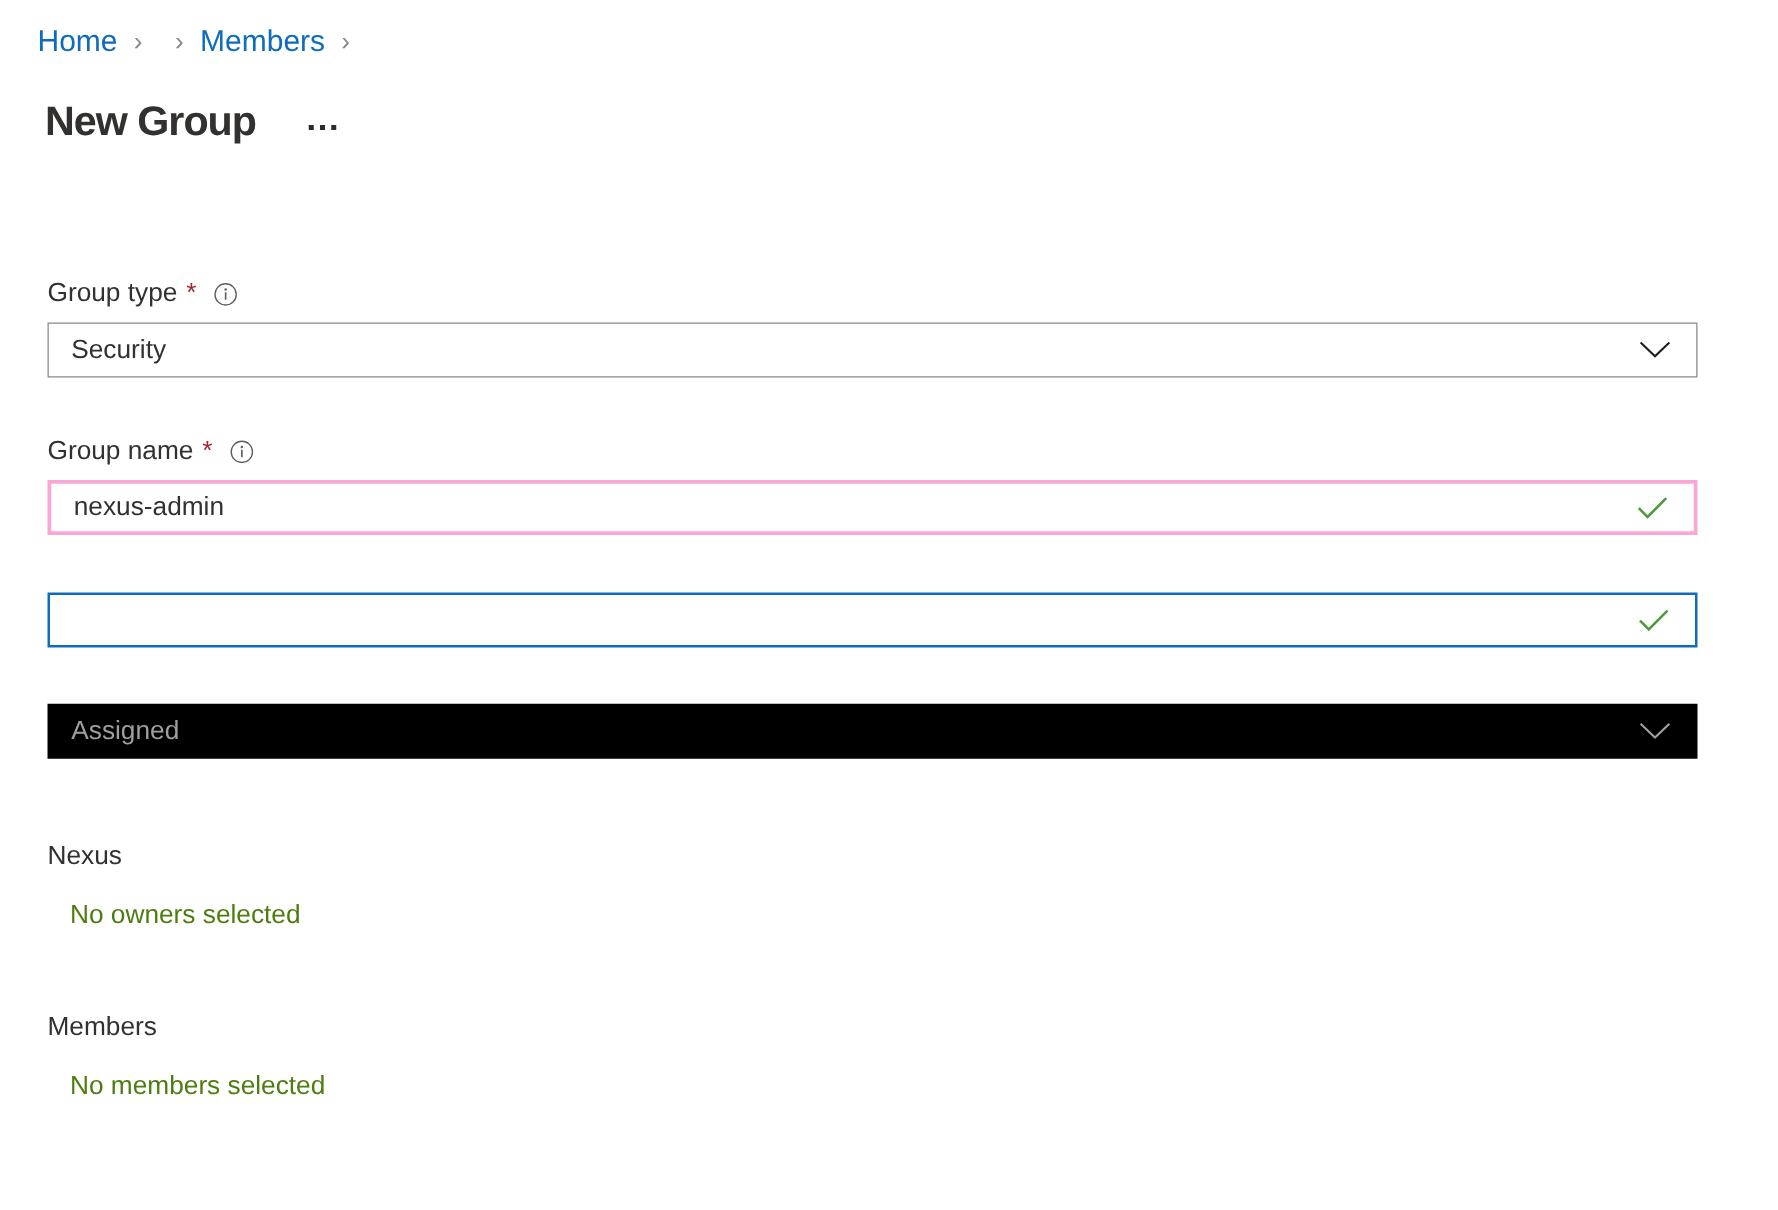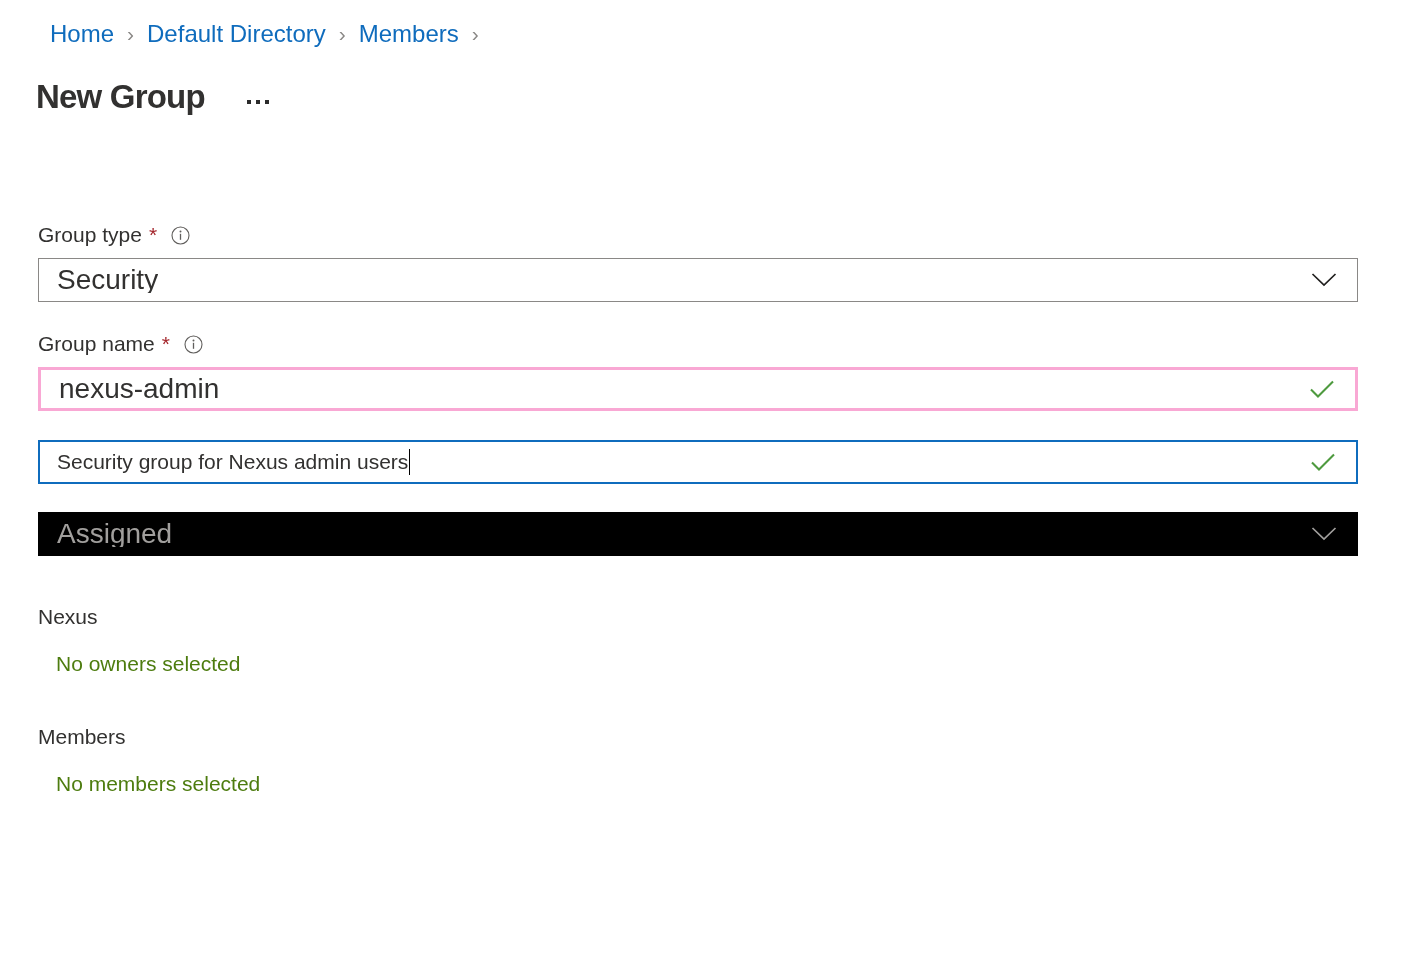--- a/index.html
+++ b/index.html
@@ -18,21 +18,21 @@
     position: relative;
     width: 1422px;
     height: 968px;
     background: #ffffff;
     overflow: hidden;
   }
 
   
   .breadcrumb {
     position: absolute;
-    left: 50px;
+    left: 30px;
     top: 18px;
     display: flex;
     align-items: center;
     height: 32px;
   }
   .crumb-link {
     font-size: 24px;
     line-height: 32px;
     color: #0f6cbd;
     text-decoration: none;
@@ -82,21 +82,21 @@
   }
 
   
   .form {
     position: absolute;
     left: 38px;
     top: 222px;
     width: 1320px;
   }
 
-  .field { margin-bottom: 0; }
+  .field { margin-bottom: 17px; }
 
   .field-label {
     display: flex;
     align-items: center;
     font-size: 21px;
     line-height: 26px;
     color: #323130;
     margin-bottom: 10px;
     white-space: nowrap;
   }
@@ -117,21 +117,21 @@
   
   .control {
     position: relative;
     width: 1320px;
     height: 44px;
     display: flex;
     align-items: center;
     background: #ffffff;
   }
   .control .val {
-    font-size: 28px;
+    font-size: 21px;
     line-height: 26px;
     color: #323130;
     padding-left: 18px;
     white-space: nowrap;
     overflow: hidden;
   }
 
   .control.dropdown {
     border: 1px solid #8a8886;
   }
@@ -210,21 +210,20 @@
   }
 </style>
 </head>
 <body>
 
 <div class="page">
 
   <nav class="breadcrumb">
     <a class="crumb-link">Home</a>
     <span class="crumb-sep">›</span>
-    <a class="crumb-link">Default Directory</a>
     <span class="crumb-sep">›</span>
     <a class="crumb-link">Members</a>
     <span class="crumb-sep">›</span>
   </nav>
 
   <div class="title-row">
     <h1 class="page-title">New Group</h1>
     <div class="ellipsis-btn" title="More">
       <i></i>
       <i></i>
@@ -277,24 +276,20 @@
             <path d="M2 10.5 L9 17.5 L24 2.5" fill="none" stroke="#4e9a3f" stroke-width="2.1"></path>
           </svg>
         </span>
       </div>
     </div>
 
     <div class="gap-after-name"></div>
 
     <div class="field">
       <div class="control textbox-focused">
-        <span class="val-wrap">
-          <span>Security group for Nexus admin users</span>
-          <span class="caret"></span>
-        </span>
         <span class="check">
           <svg width="26" height="20" viewBox="0 0 26 20">
             <path d="M2 10.5 L9 17.5 L24 2.5" fill="none" stroke="#4e9a3f" stroke-width="2.1"></path>
           </svg>
         </span>
       </div>
     </div>
 
     <div class="gap-after-desc"></div>
 

